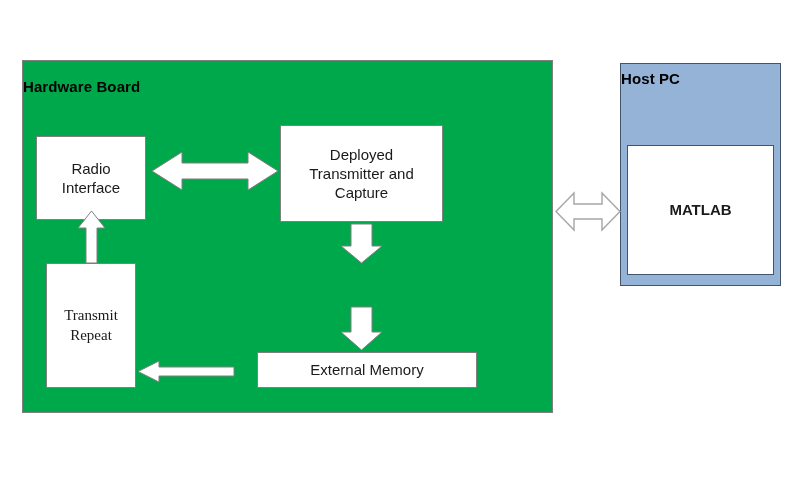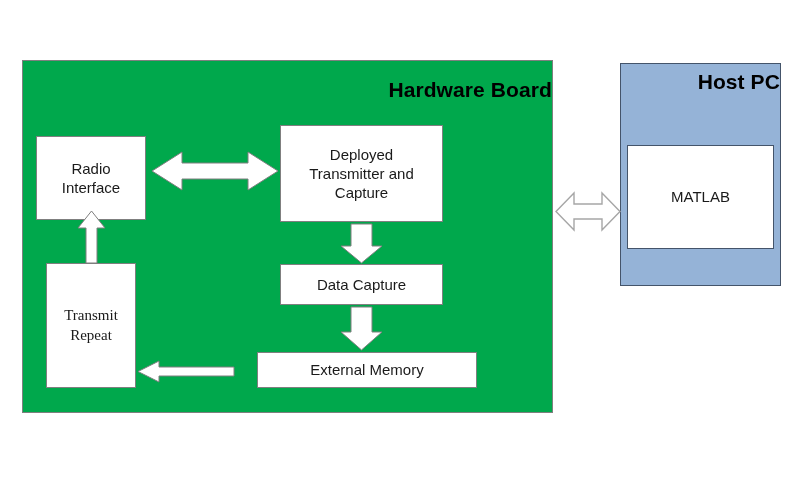--- a/index.html
+++ b/index.html
@@ -35,28 +35,28 @@
     width: 161px;
     height: 223px;
     background: #95B3D7;
     border: 1px solid #44546a;
   }
 
   .board-title {
     position: absolute;
     left: 0;
     right: 0;
-    text-align: right;
+    text-align: left;
     font-weight: bold;
-    font-size: 21px;
+    font-size: 15px;
     color: #000000;
     letter-spacing: 0.1px;
   }
   #hardware-board-title { top: 17px; }
-  #host-pc-title { top: 6px; margin-left: 8px; }
+  #host-pc-title { top: 6px; }
 
   
   .node {
     position: absolute;
     box-sizing: border-box;
     background: #ffffff;
     border: 1px solid #7f7f7f;
     display: flex;
     align-items: center;
     justify-content: center;
@@ -66,22 +66,23 @@
     line-height: 1.27;
     padding: 2px 4px;
   }
 
   #node-radio-interface      { left: 36px;  top: 136px; width: 110px; height: 84px; }
   #node-deployed-txrx        { left: 280px; top: 125px; width: 163px; height: 97px; }
   #node-data-capture         { left: 280px; top: 264px; width: 163px; height: 41px; }
   #node-external-memory      { left: 233px; top: 352px; width: 220px; height: 36px; margin-left: 24px; }
   #node-transmit-repeat      { left: 46px;  top: 263px; width: 90px;  height: 125px; font-family: Liberation Serif, serif; }
   #node-matlab {
-    left: 627px; top: 145px; width: 147px; height: 104px;
+    left: 627px; top: 145px; width: 147px; height: 130px;
     border: 1px solid #44546a;
+    font-weight: bold;
   }
 
   
   #arrow-layer {
     position: absolute;
     left: 0; top: 0;
     width: 800px;
     height: 480px;
     pointer-events: none;
   }
@@ -109,23 +110,20 @@
   </div>
 
   <div class="node" id="node-deployed-txrx">
     <span>
       <span>Deployed</span><br>
       <span>Transmitter and</span><br>
       <span>Capture</span>
     </span>
   </div>
 
-  <div class="node" id="node-data-capture">
-    <span>Data Capture</span>
-  </div>
 
   <div class="node" id="node-external-memory">
     <span>External Memory</span>
   </div>
 
   <div class="node" id="node-transmit-repeat">
     <span>
       <span>Transmit</span><br>
       <span>Repeat</span>
     </span>

